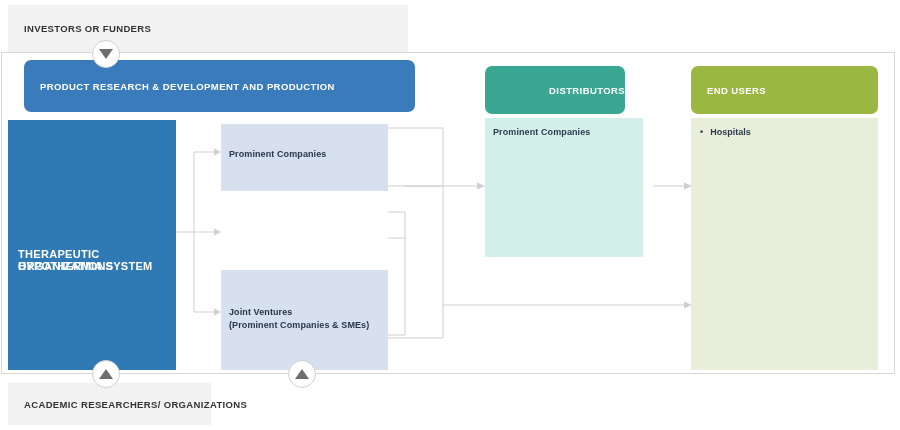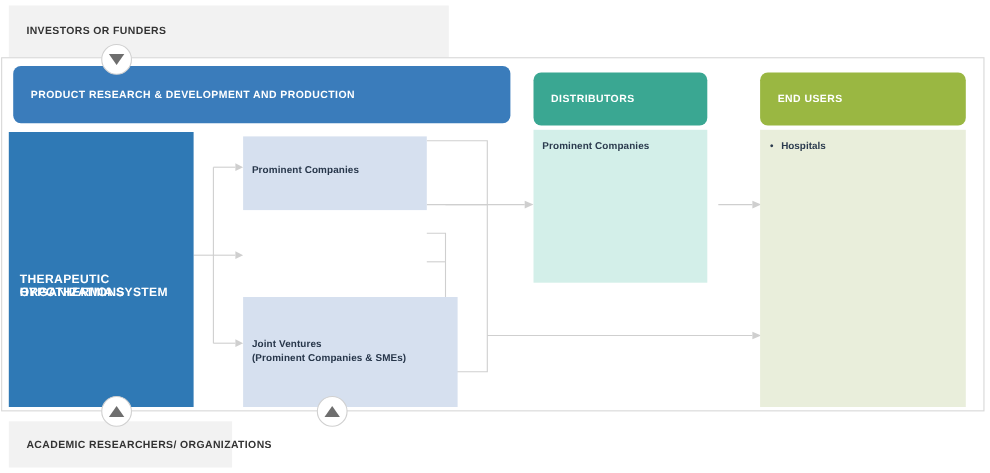--- a/index.html
+++ b/index.html
@@ -163,40 +163,40 @@
       <polygon points="214,308.5 221,312 214,315.5"></polygon>
 
       <polygon points="477,182.5 485,186 477,189.5"></polygon>
 
       <polygon points="684,182.5 692,186 684,189.5"></polygon>
 
       <polygon points="684,301.5 692,305 684,308.5"></polygon>
     </g>
   </svg>
 
-  <div class="pill" style="left:12px;top:60px;width:452px;height:52px;background:#3a7cbb;">
+  <div class="pill" style="left:24px;top:60px;width:391px;height:52px;background:#3a7cbb;">
     <span class="pill-label">PRODUCT RESEARCH &amp; DEVELOPMENT AND PRODUCTION</span>
   </div>
 
   <div class="panel" style="left:8px;top:120px;width:168px;height:250px;background:#2f79b5;">
     <div class="panel-text" style="left:10px;top:108px;">THERAPEUTIC HYPOTHERMIA SYSTEM</div>
     <div class="panel-text" style="left:10px;top:120px;">ORGANIZATIONS</div>
   </div>
 
   <div class="subbox" style="left:221px;top:124px;width:167px;height:67px;">
     <div class="subbox-text" style="left:8px;top:24px;">Prominent Companies</div>
   </div>
 
 
-  <div class="subbox" style="left:221px;top:270px;width:195px;height:100px;">
+  <div class="subbox" style="left:221px;top:270px;width:167px;height:100px;">
     <div class="subbox-text" style="left:8px;top:36px;">Joint Ventures</div>
     <div class="subbox-text" style="left:8px;top:49px;">(Prominent Companies &amp; SMEs)</div>
   </div>
 
-  <div class="pill" style="left:485px;top:66px;width:158px;height:48px;background:#3aa792;">
+  <div class="pill" style="left:485px;top:66px;width:140px;height:48px;background:#3aa792;justify-content:flex-end;">
     <span class="pill-label">DISTRIBUTORS</span>
   </div>
 
   <div class="panel" style="left:485px;top:118px;width:158px;height:139px;background:#d3efe9;">
     <div class="item-text" style="left:8px;top:8px;">Prominent Companies</div>
   </div>
 
   <div class="pill" style="left:691px;top:66px;width:187px;height:48px;background:#9ab742;">
     <span class="pill-label">END USERS</span>
   </div>

